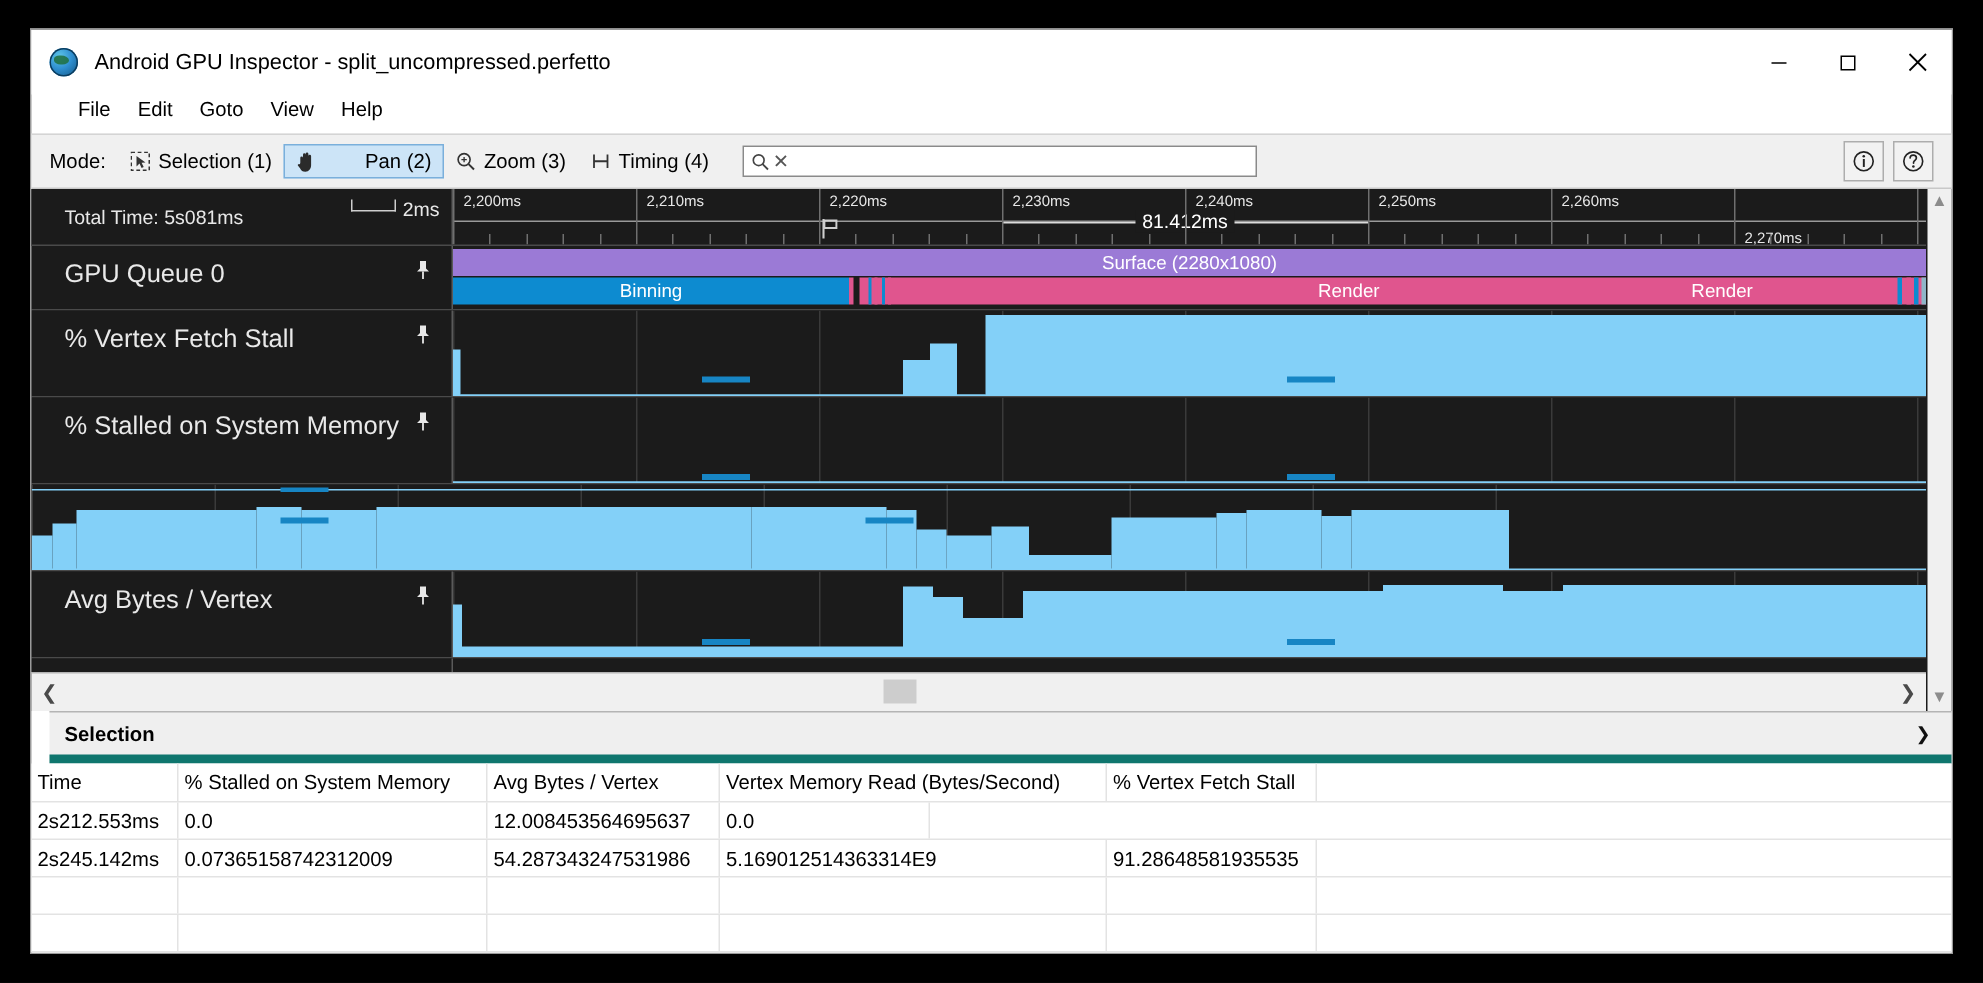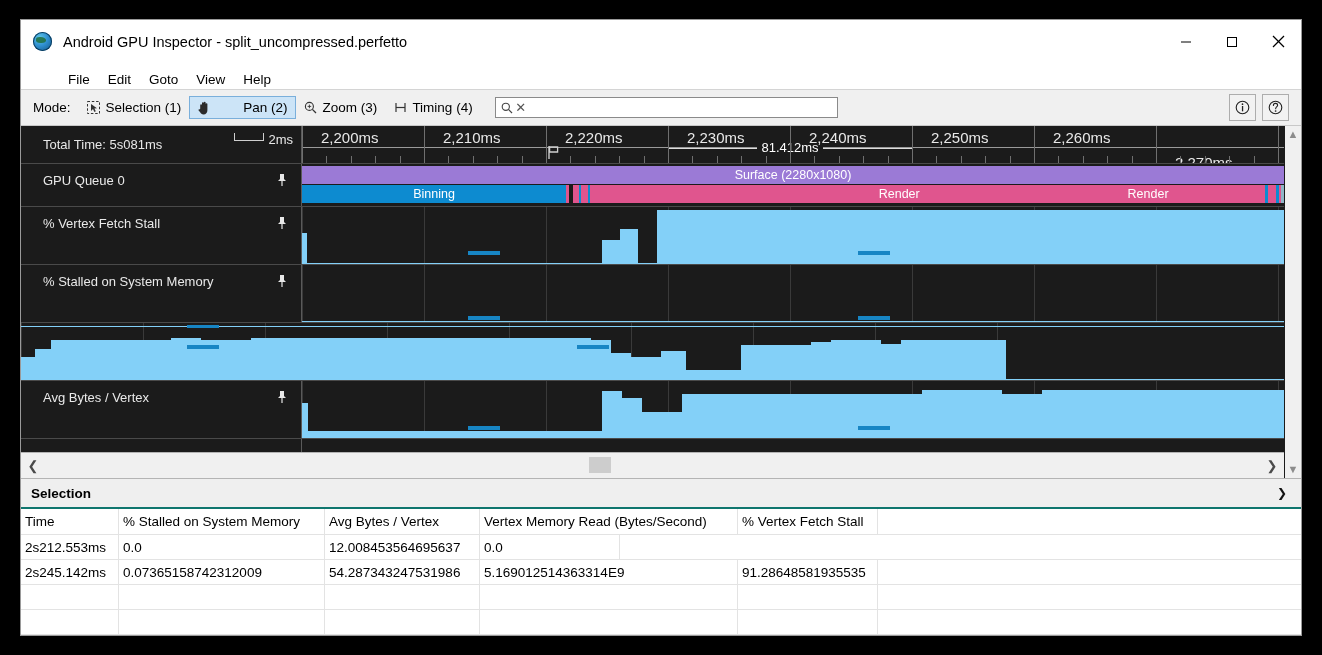--- a/index.html
+++ b/index.html
@@ -15,21 +15,21 @@
             box-shadow:inset 0 0 0 1px #0b3c5e;position:relative;flex:0 0 auto;}
   .app-icon:after{content:"";position:absolute;left:3px;top:5px;width:10px;height:6px;
             background:#1f6f3d;border-radius:40% 60% 50% 50%;opacity:.85;}
   .title-text{font-size:14.5px;color:#000;white-space:nowrap;}
   .win-btns{margin-left:auto;display:flex;height:100%;}
   .win-btn{width:46px;height:100%;display:flex;align-items:center;justify-content:center;
            color:#000;}
   .win-btn svg{display:block;}
 
   
-  .menubar{height:26px;flex:0 0 26px;display:flex;align-items:flex-end;padding-left:38px;gap:0;}
+  .menubar{height:26px;flex:0 0 26px;display:flex;align-items:flex-start;padding-left:22px;gap:0;}
   .menu-item{font-size:13.5px;color:#000;padding:2px 9px;white-space:nowrap;}
 
   
   .toolbar{height:35px;flex:0 0 35px;display:flex;align-items:center;background:#f0f0f0;
            border-top:1px solid #d4d4d4;border-bottom:1px solid #c8c8c8;padding-left:12px;gap:0;}
   .mode-label{font-size:13.5px;color:#000;margin-right:8px;}
   .mode-btn{display:flex;align-items:center;gap:5px;font-size:13.5px;color:#000;
             padding:3px 7px;border:1px solid transparent;white-space:nowrap;}
   .mode-btn.active{background:#cce4f7;border-color:#7aafdb;gap:32px;}
   .mode-ico{width:14px;height:14px;display:flex;align-items:center;justify-content:center;
@@ -50,34 +50,34 @@
   .ruler{height:37px;flex:0 0 37px;display:flex;background:#1b1b1b;border-bottom:1px solid #4a4a4a;
          position:relative;}
   .ruler-left{width:281px;flex:0 0 281px;display:flex;align-items:center;
               border-right:1px solid #5a5a5a;position:relative;box-sizing:border-box;}
   .total-time{font-size:13px;color:#e8e8e8;padding-left:22px;white-space:nowrap;}
   .scale-box{position:absolute;right:8px;top:7px;display:flex;gap:4px;}
   .scale-bar{width:28px;height:7px;border-left:1px solid #cfcfcf;border-right:1px solid #cfcfcf;
              border-bottom:1px solid #cfcfcf;}
   .scale-txt{font-size:13px;color:#e8e8e8;line-height:1;}
   .ruler-right{flex:1 1 auto;position:relative;overflow:hidden;}
-  .tick-label{position:absolute;top:3px;font-size:15px;color:#e8e8e8;white-space:nowrap;padding-left:19px;}
+  .tick-label{position:absolute;top:3px;font-size:10px;color:#e8e8e8;white-space:nowrap;padding-left:7px;}
   .major-line{position:absolute;top:0;bottom:0;width:1px;background:#6f6f6f;}
   .minor-tick{position:absolute;bottom:0;height:7px;width:1px;background:#6f6f6f;}
   .ruler-base{position:absolute;left:0;right:0;top:21px;height:1px;background:#9a9a9a;}
   .meas{position:absolute;top:15px;height:13px;display:flex;align-items:center;}
   .meas-line{position:absolute;left:0;right:0;top:50%;height:1px;background:#dcdcdc;}
   .meas-txt{position:relative;margin:0 auto;background:#1b1b1b;padding:0 4px;font-size:13px;color:#fff;white-space:nowrap;}
   .flag{position:absolute;top:20px;width:12px;height:14px;}
 
   .tracks{flex:1 1 auto;overflow:hidden;position:relative;}
   .track{display:flex;border-bottom:1px solid #4a4a4a;box-sizing:border-box;}
   .tr-label{width:281px;flex:0 0 281px;box-sizing:border-box;border-right:1px solid #5a5a5a;
             background:#1b1b1b;position:relative;display:flex;align-items:flex-start;padding-top:9px;}
-  .tr-name{font-size:13px;color:#e9e9e9;padding-left:22px;white-space:nowrap;overflow:hidden;text-align:right;}
+  .tr-name{font-size:17px;color:#e9e9e9;padding-left:22px;white-space:nowrap;overflow:hidden;text-align:right;}
   .pin{position:absolute;right:14px;top:9px;width:10px;height:14px;}
   .tr-body{flex:1 1 auto;position:relative;overflow:hidden;background:#1b1b1b;}
   .gridv{position:absolute;top:0;bottom:0;width:1px;background:#3a3a3a;}
 
   .bar{position:absolute;box-sizing:border-box;display:flex;align-items:center;justify-content:center;
        font-size:12.5px;color:#fff;overflow:hidden;white-space:nowrap;}
   .samp{position:absolute;background:#83d0f8;bottom:0;}
   .baseline{position:absolute;left:0;right:0;bottom:0;height:1px;background:#83d0f8;}
   .hl{position:absolute;background:#1785c4;height:4px;}
 
@@ -87,21 +87,21 @@
   .vs-arrow{color:#8c8c8c;font-size:11px;line-height:1;}
 
   .hscroll{height:25px;flex:0 0 25px;background:#f0f0f0;border-top:1px solid #b4b4b4;
            display:flex;align-items:center;position:relative;}
   .hs-arrow{width:24px;text-align:center;color:#4a4a4a;font-size:13px;}
   .hs-arrow.right{margin-left:auto;}
   .hs-thumb{position:absolute;left:568px;top:4px;width:22px;height:16px;background:#cdcdcd;}
 
   
   .sel-header{height:28px;flex:0 0 28px;background:#efefef;border-top:1px solid #b4b4b4;
-              border-bottom:2px solid #0f766e;display:flex;align-items:center;}
+              border-bottom:6px solid #0f766e;display:flex;align-items:center;margin-left:12px;}
   .sel-title{font-size:13.5px;font-weight:bold;color:#000;padding-left:10px;}
   .sel-chev{margin-left:auto;padding-right:14px;color:#111;font-size:12px;line-height:1;}
 
   .sel-table{flex:0 0 auto;background:#fff;font-size:13.5px;color:#000;}
   .sel-row{display:flex;border-bottom:1px solid #e3e3e3;height:24px;align-items:center;}
   .sel-row.head{height:25px;}
   .sel-cell{box-sizing:border-box;padding-left:4px;border-right:1px solid #e3e3e3;
             height:100%;display:flex;align-items:center;white-space:nowrap;overflow:hidden;}
   .c0{width:98px;flex:0 0 98px;}
   .c1{width:206px;flex:0 0 206px;}

